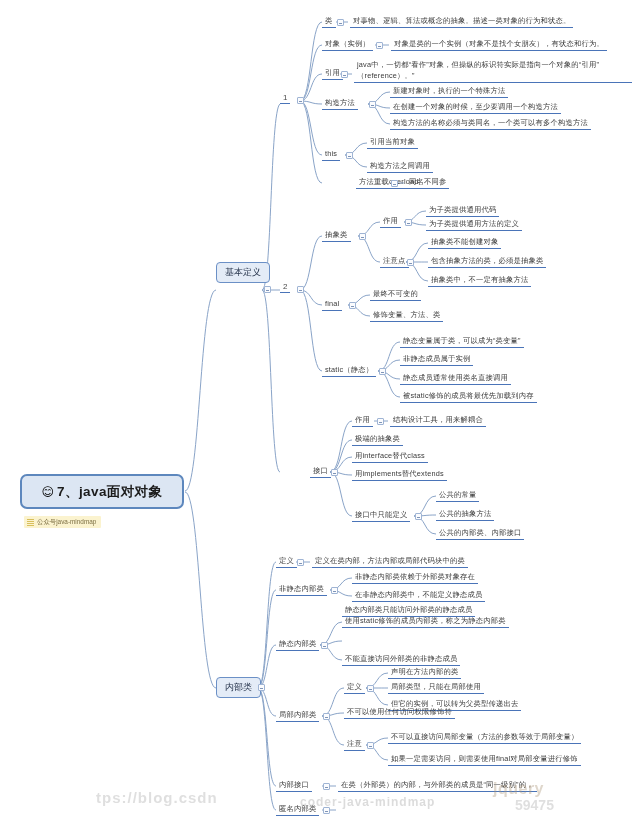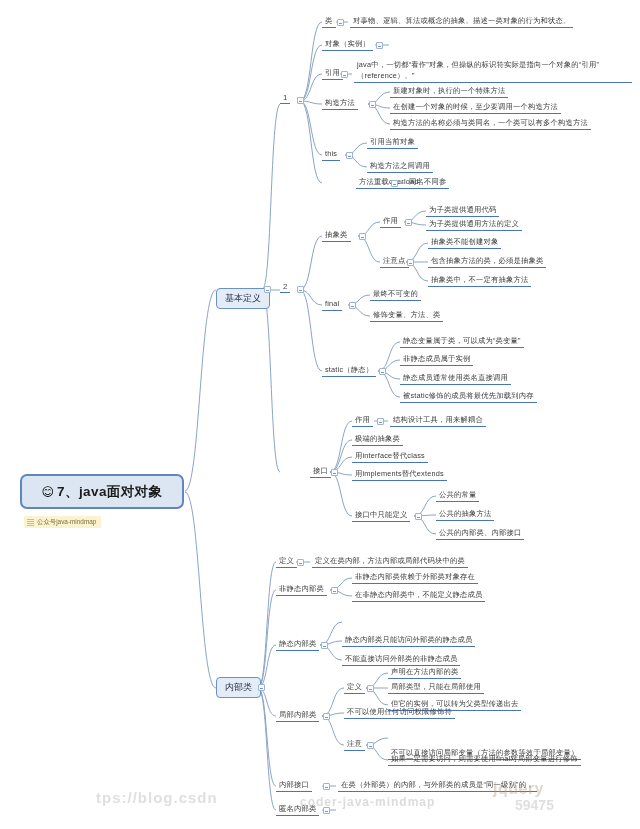--- a/index.html
+++ b/index.html
@@ -215,41 +215,42 @@
   <div id="root-note">
     <span class="nicon">
         <i></i>
         <i></i>
         <i></i>
         <i></i>
       </span>
     <span>公众号java-mindmap</span>
   </div>
 
-  <div class="branch" style="left:216px;top:288px;">
+  <div class="branch" style="left:216px;top:262px;">
     <span>基本定义</span>
   </div>
   <div class="knob" style="left:264px;top:286px;"></div>
 
   <div class="branch" style="left:216px;top:677px;">
     <span>内部类</span>
   </div>
   <div class="knob" style="left:258px;top:684px;"></div>
 
   <div class="numhub" style="left:280px;top:93px;">1</div>
   <div class="knob" style="left:297px;top:97px;"></div>
   <div class="numhub" style="left:280px;top:282px;">2</div>
   <div class="knob" style="left:297px;top:286px;"></div>
 
   <div class="node u" style="left:322px;top:15px;">类</div>
   <div class="knob" style="left:337px;top:19px;"></div>
   <div class="node u" style="left:350px;top:15px;">对事物、逻辑、算法或概念的抽象。描述一类对象的行为和状态。</div>
 
   <div class="node u" style="left:322px;top:38px;">对象（实例）</div>
   <div class="knob" style="left:376px;top:42px;"></div>
+  <div class="node u" style="left:391px;top:38px;">对象是类的一个实例（对象不是找个女朋友），有状态和行为。</div>
 
   <div class="node u" style="left:322px;top:67px;">引用</div>
   <div class="knob" style="left:341px;top:71px;"></div>
   <div class="node u wrap" style="left:354px;top:60px;width:272px;">java中，一切都“看作”对象，但操纵的标识符实际是指向一个对象的“引用”（reference）。”</div>
 
   <div class="node u" style="left:322px;top:97px;">构造方法</div>
   <div class="knob" style="left:369px;top:101px;"></div>
   <div class="node u" style="left:390px;top:85px;">新建对象时，执行的一个特殊方法</div>
   <div class="node u" style="left:390px;top:101px;">在创建一个对象的时候，至少要调用一个构造方法</div>
   <div class="node u" style="left:390px;top:117px;">构造方法的名称必须与类同名，一个类可以有多个构造方法</div>
@@ -310,37 +311,38 @@
   <div class="knob" style="left:297px;top:559px;"></div>
   <div class="node u" style="left:312px;top:555px;">定义在类内部，方法内部或局部代码块中的类</div>
 
   <div class="node u" style="left:276px;top:583px;">非静态内部类</div>
   <div class="knob" style="left:331px;top:587px;"></div>
   <div class="node u" style="left:352px;top:571px;">非静态内部类依赖于外部类对象存在</div>
   <div class="node u" style="left:352px;top:589px;">在非静态内部类中，不能定义静态成员</div>
 
   <div class="node u" style="left:276px;top:638px;">静态内部类</div>
   <div class="knob" style="left:321px;top:642px;"></div>
-  <div class="node u" style="left:342px;top:634px;">静态内部类只能访问外部类的静态成员</div>
+  <div class="node u" style="left:342px;top:615px;">使用static修饰的成员内部类，称之为静态内部类</div>
+  <div class="node u" style="left:342px;top:604px;">静态内部类只能访问外部类的静态成员</div>
   <div class="node u" style="left:342px;top:653px;">不能直接访问外部类的非静态成员</div>
 
   <div class="node u" style="left:276px;top:709px;">局部内部类</div>
   <div class="knob" style="left:323px;top:713px;"></div>
 
   <div class="node u" style="left:344px;top:681px;">定义</div>
   <div class="knob" style="left:367px;top:685px;"></div>
   <div class="node u" style="left:388px;top:666px;">声明在方法内部的类</div>
   <div class="node u" style="left:388px;top:681px;">局部类型，只能在局部使用</div>
   <div class="node u" style="left:388px;top:698px;">但它的实例，可以转为父类型传递出去</div>
 
   <div class="node u" style="left:344px;top:706px;">不可以使用任何访问权限修饰符</div>
 
   <div class="node u" style="left:344px;top:738px;">注意</div>
   <div class="knob" style="left:367px;top:742px;"></div>
-  <div class="node u" style="left:388px;top:731px;margin-top:16px;">不可以直接访问局部变量（方法的参数等效于局部变量）</div>
+  <div class="node u" style="left:388px;top:731px;">不可以直接访问局部变量（方法的参数等效于局部变量）</div>
   <div class="node u" style="left:388px;top:753px;">如果一定需要访问，则需要使用final对局部变量进行修饰</div>
 
   <div class="node u" style="left:276px;top:779px;">内部接口</div>
   <div class="knob" style="left:323px;top:783px;"></div>
   <div class="node u" style="left:338px;top:779px;">在类（外部类）的内部，与外部类的成员是“同一级别”的，</div>
 
   <div class="node u" style="left:276px;top:803px;">匿名内部类</div>
   <div class="knob" style="left:323px;top:807px;"></div>
 
   <div class="wm" id="wm-left">tps://blog.csdn</div>

